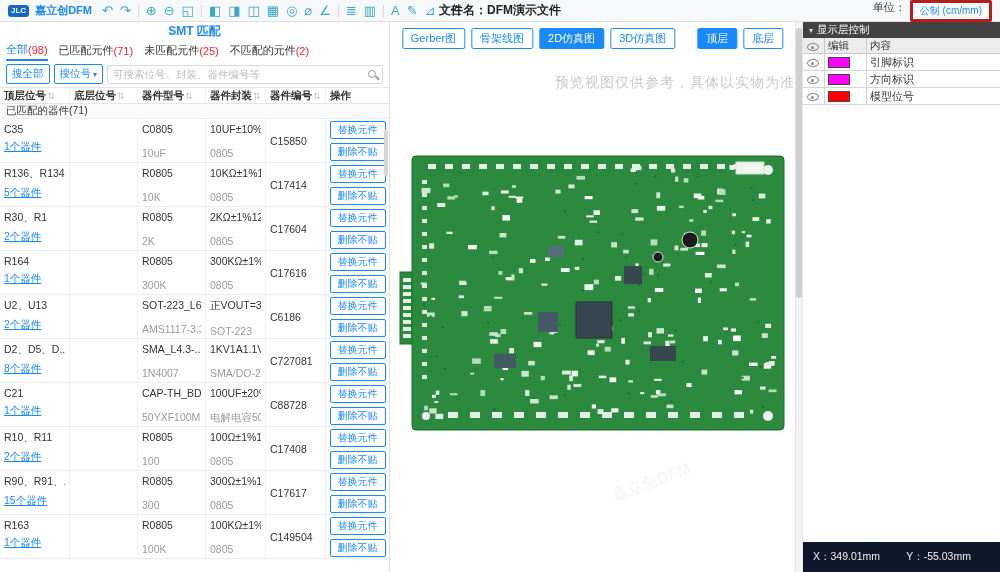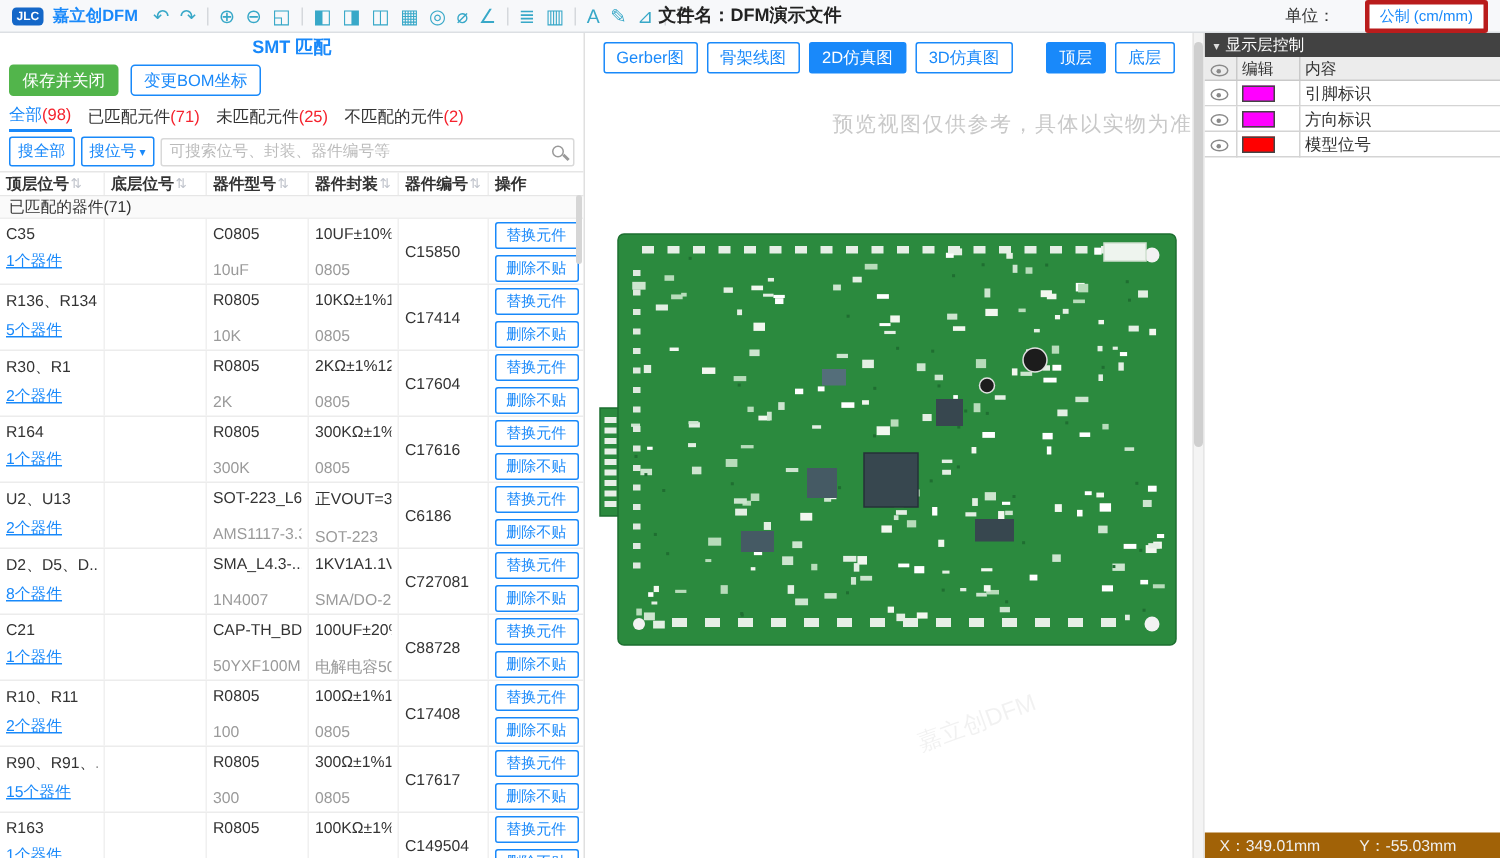--- a/index.html
+++ b/index.html
@@ -9,21 +9,21 @@
 
   
   .topbar{height:22px;display:flex;align-items:center;gap:6px;padding:0 8px;
     background:#f7f8fa;border-bottom:1px solid #dcdfe3;position:relative;z-index:5}
   .logo{background:#1467c8;color:#fff;font-weight:bold;font-size:8px;padding:2px 3px;border-radius:3px;line-height:1}
   .brand{color:#1989fa;font-weight:bold;font-size:11px;white-space:nowrap}
   .tb-icons{display:flex;align-items:center;gap:7px;margin-left:4px}
   .tb-ic{color:#38a8c8;font-size:13px;line-height:1;cursor:pointer}
   .tb-sep{width:1px;height:12px;background:#d5d8dc}
   .file-title{position:absolute;left:50%;transform:translateX(-50%);font-size:12px;font-weight:bold;color:#222;white-space:nowrap}
-  .unit-wrap{margin-left:auto;display:flex;align-items:center;gap:20px}
+  .unit-wrap{margin-left:auto;display:flex;gap:4px}
   .unit-btn{border:3px solid #b91c1c;color:#1989fa;background:#fff;border-radius:2px;padding:1px 7px;font-size:10px;white-space:nowrap}
 
   .main{display:flex;height:550px}
 
   
   .left-panel{width:390px;border-right:1px solid #e0e0e0;display:flex;flex-direction:column;position:relative;background:#fff}
   .lp-title{height:18px;display:flex;align-items:center;justify-content:center;color:#1989fa;font-weight:bold;font-size:12px}
   .lp-btns{display:flex;gap:8px;padding:3px 6px;align-items:center}
   .btn-green{background:#52b54b;color:#fff;border-radius:3px;padding:3px 9px;font-size:11px;white-space:nowrap}
   .btn-outline{border:1px solid #1989fa;color:#1989fa;background:#fff;border-radius:3px;padding:2px 8px;font-size:11px;white-space:nowrap}
@@ -83,21 +83,21 @@
   .rp-hcell{padding-left:3px;border-right:1px solid #c9c9c9;height:16px;display:flex;align-items:center}
   .rp-hcell:last-child{border-right:none}
   .layer-row{height:17px;border-bottom:1px solid #d4d4d4;background:#fff}
   .eye-cell,.swatch-cell,.label-cell{height:17px;display:flex;align-items:center;border-right:1px solid #d4d4d4;padding-left:3px}
   .label-cell{border-right:none}
   .eye{width:13px;height:13px;position:relative;display:inline-block;cursor:pointer}
   .eye::before{content:"";position:absolute;left:1px;top:3px;width:10px;height:6px;border:1px solid #8a8a8a;border-radius:50%}
   .eye::after{content:"";position:absolute;left:5px;top:6px;width:3px;height:3px;background:#8a8a8a;border-radius:50%}
   .swatch{display:inline-block;width:22px;height:11px;border:1px solid #444;cursor:pointer}
   .rp-fill{flex:1}
-  .rp-coords{height:17px;background:#a16207;color:#f0f0f0;display:flex;align-items:center;gap:26px;padding:0 10px;font-size:10.5px;white-space:nowrap}
+  .rp-coords{height:30px;background:#0f172a;color:#f0f0f0;display:flex;align-items:center;gap:26px;padding:0 10px;font-size:10.5px;white-space:nowrap}
 </style>
 </head>
 <body>
 
 <div class="topbar">
   <div class="logo">JLC</div>
   <div class="brand">嘉立创DFM</div>
   <div class="tb-icons" id="tb-icons">
       <span class="tb-ic">↶</span>
       <span class="tb-ic">↷</span>
@@ -127,24 +127,20 @@
   <div class="unit-wrap">
     <span>单位：</span>
     <button class="unit-btn">公制 (cm/mm)</button>
   </div>
 </div>
 
 <div class="main">
 
   <div class="left-panel">
     <div class="lp-title">SMT 匹配</div>
-    <div class="lp-btns">
-      <button class="btn-green">保存并关闭</button>
-      <button class="btn-outline">变更BOM坐标</button>
-    </div>
     <div class="lp-tabs" id="lp-tabs">
         <div class="tab active">
           <span class="tab-label">全部</span>
           <span class="tab-count">(98)</span>
         </div>
         <div class="tab">
           <span class="tab-label">已匹配元件</span>
           <span class="tab-count">(71)</span>
         </div>
         <div class="tab">

